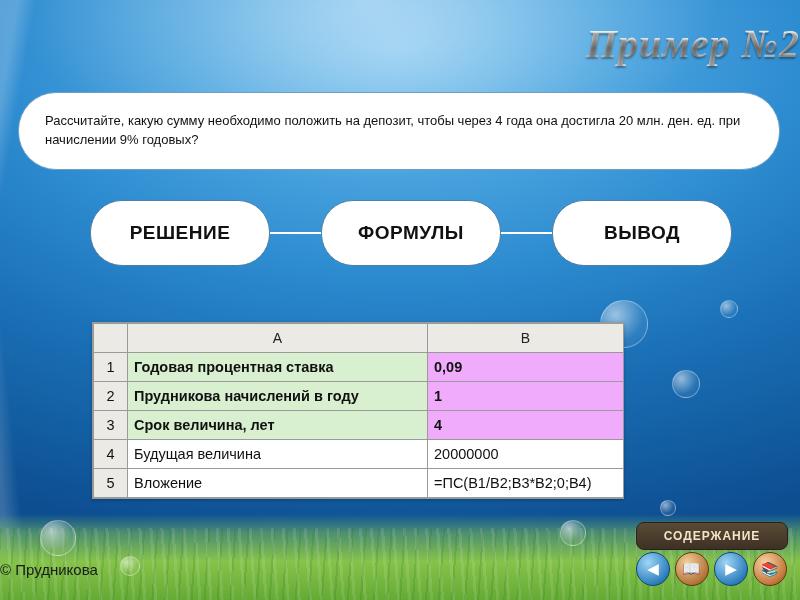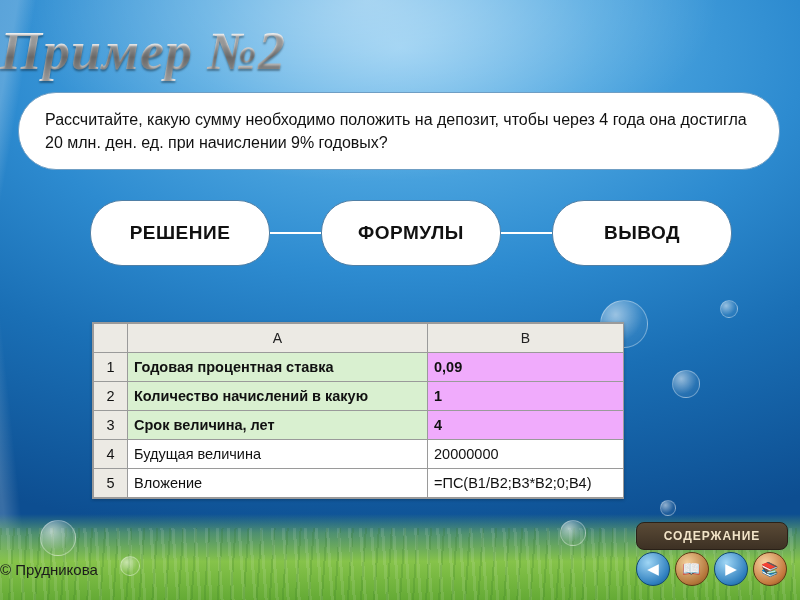--- a/index.html
+++ b/index.html
@@ -56,25 +56,25 @@
     background: radial-gradient(circle at 32% 30%, rgba(255,255,255,0.55), rgba(255,255,255,0.08) 60%, rgba(255,255,255,0.02) 100%);
     border: 1px solid rgba(255,255,255,0.35);
     pointer-events: none;
   }
 
   
   .title {
     position: absolute;
     top: 20px;
     left: 0; right: 0;
-    text-align: left;
+    text-align: right;
     font-family: "Liberation Serif", serif;
     font-weight: bold;
     font-style: italic;
-    font-size: 54px;
+    font-size: 40px;
     letter-spacing: 1px;
     color: #d9d9d9;
     background: linear-gradient(to bottom, #ffffff 0%, #e6e6e6 40%, #9f9f9f 60%, #f2f2f2 100%);
     -webkit-background-clip: text;
     background-clip: text;
     -webkit-text-fill-color: transparent;
     text-shadow: 0 2px 2px rgba(0,0,0,0.35);
   }
 
   
@@ -86,21 +86,21 @@
     height: 78px;
     background: #ffffff;
     border: 1px solid #6f9ec4;
     border-radius: 38px;
     box-sizing: border-box;
     padding: 12px 26px;
     display: flex;
     align-items: center;
   }
   .question-text {
-    font-size: 16px;
+    font-size: 13px;
     line-height: 1.45;
     color: #111111;
   }
 
   
   .pills {
     position: absolute;
     top: 200px;
     left: 90px;
     width: 640px;
@@ -300,21 +300,21 @@
         </tr>
       </thead>
       <tbody>
         <tr>
           <td class="rowhead">1</td>
           <td class="cell-a">Годовая процентная ставка</td>
           <td class="cell-b">0,09</td>
         </tr>
         <tr>
           <td class="rowhead">2</td>
-          <td class="cell-a">Количество начислений в какую</td>
+          <td class="cell-a">Прудникова начислений в году</td>
           <td class="cell-b">1</td>
         </tr>
         <tr>
           <td class="rowhead">3</td>
           <td class="cell-a">Срок величина, лет</td>
           <td class="cell-b">4</td>
         </tr>
         <tr class="plain">
           <td class="rowhead">4</td>
           <td class="cell-a">Будущая величина</td>

